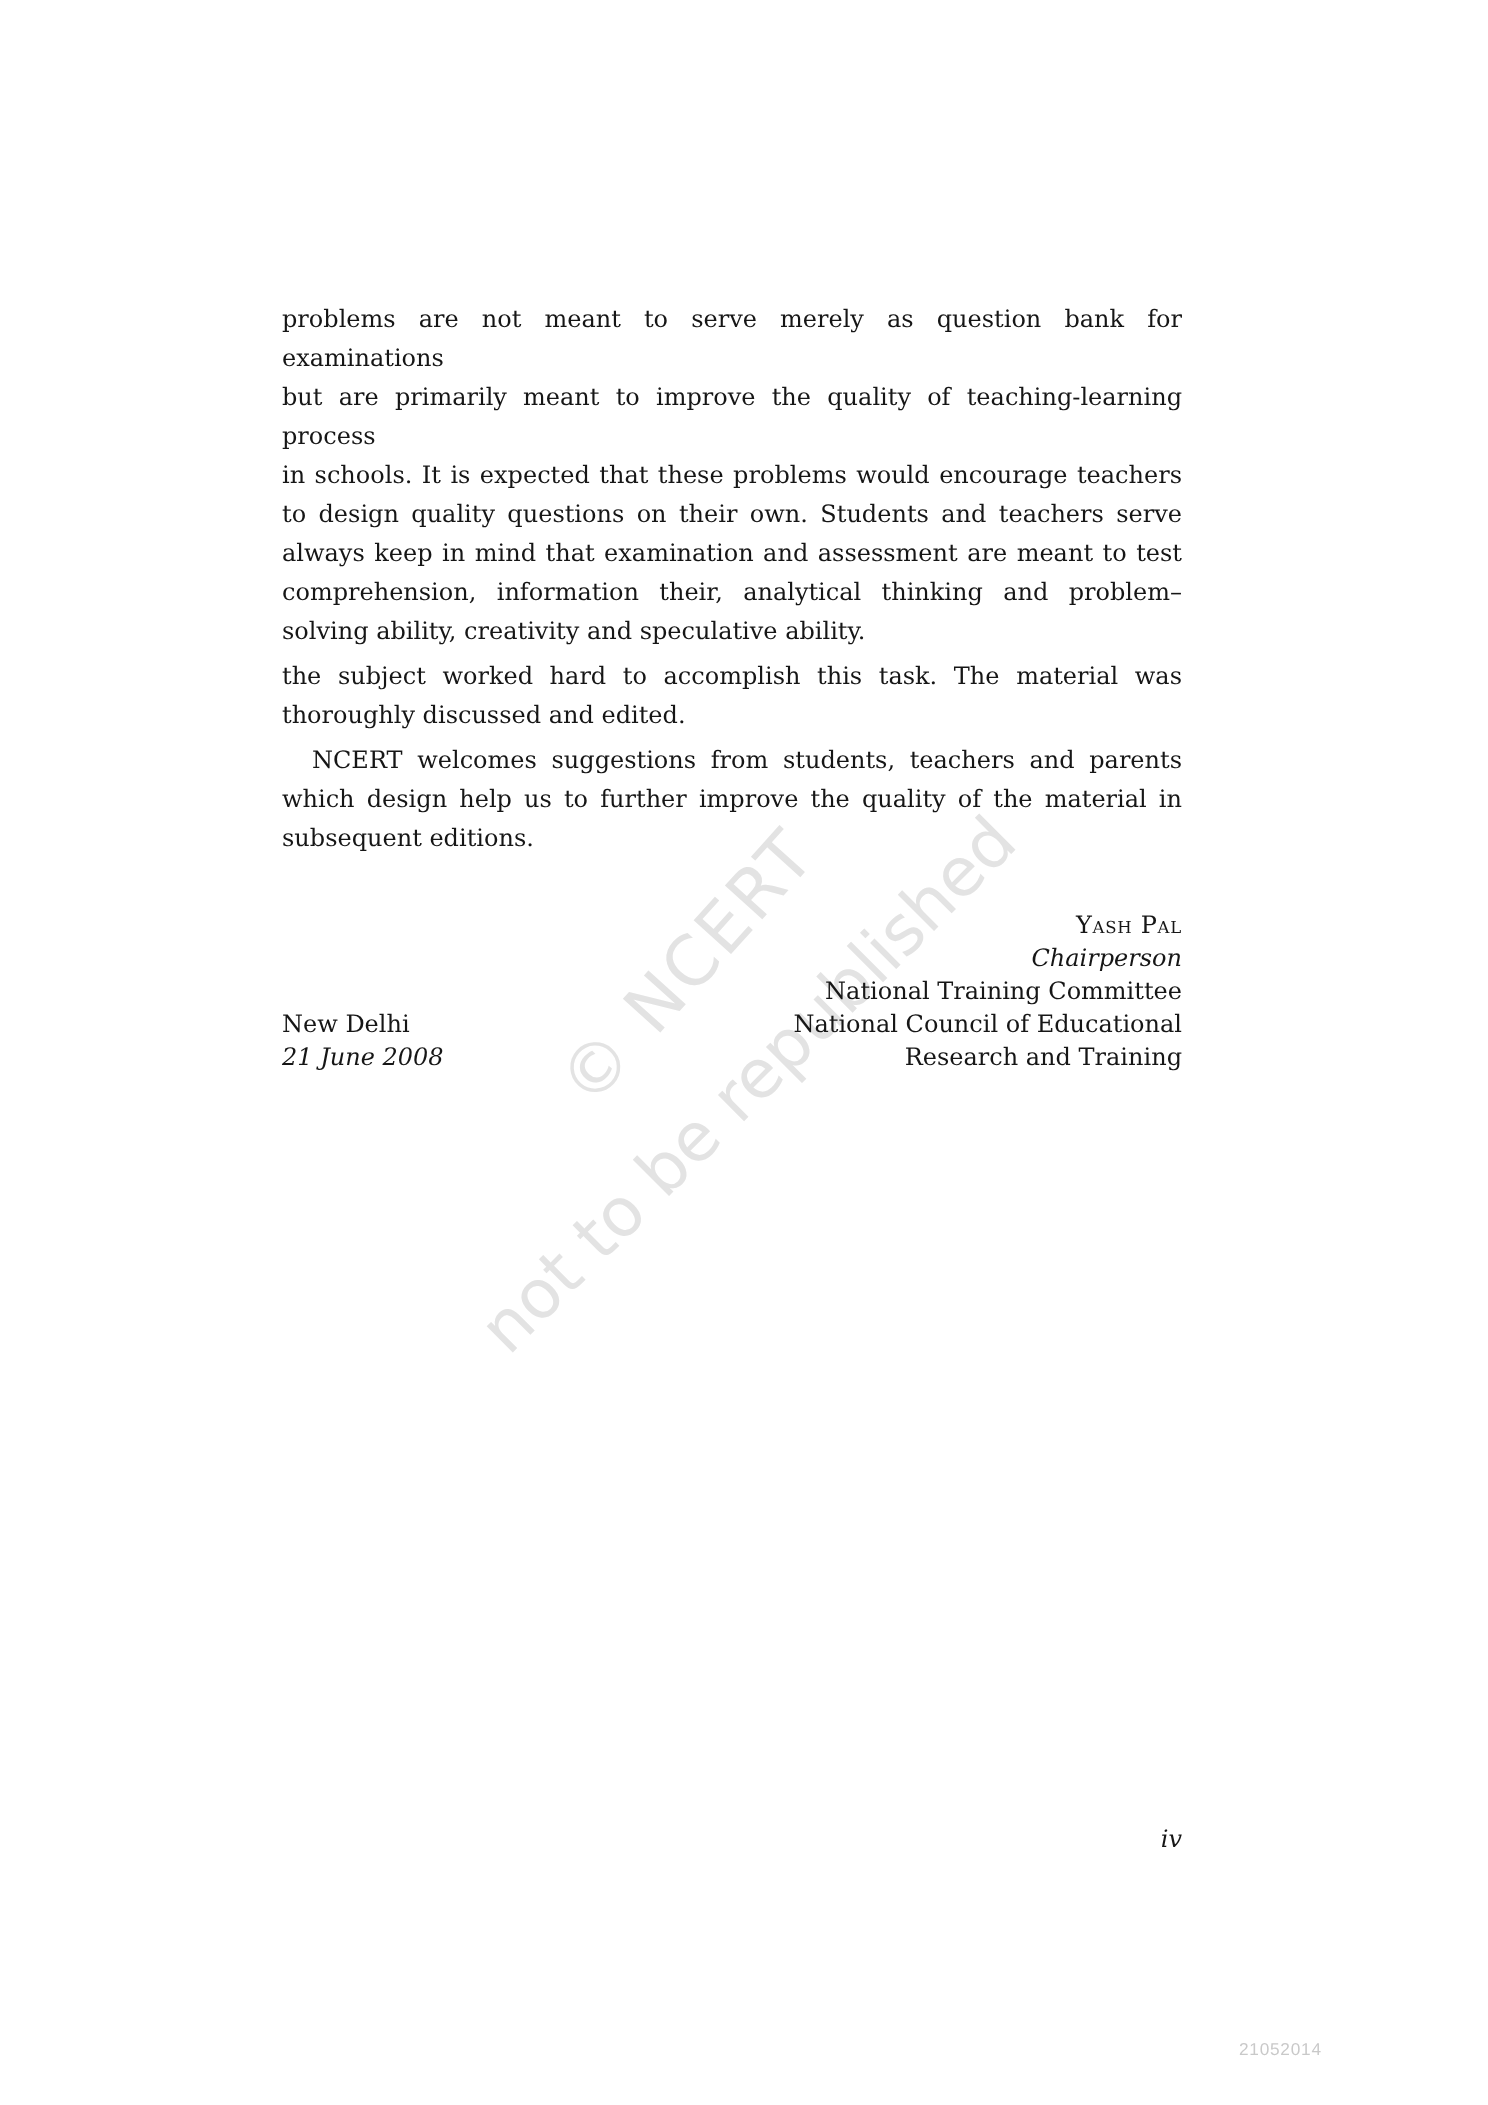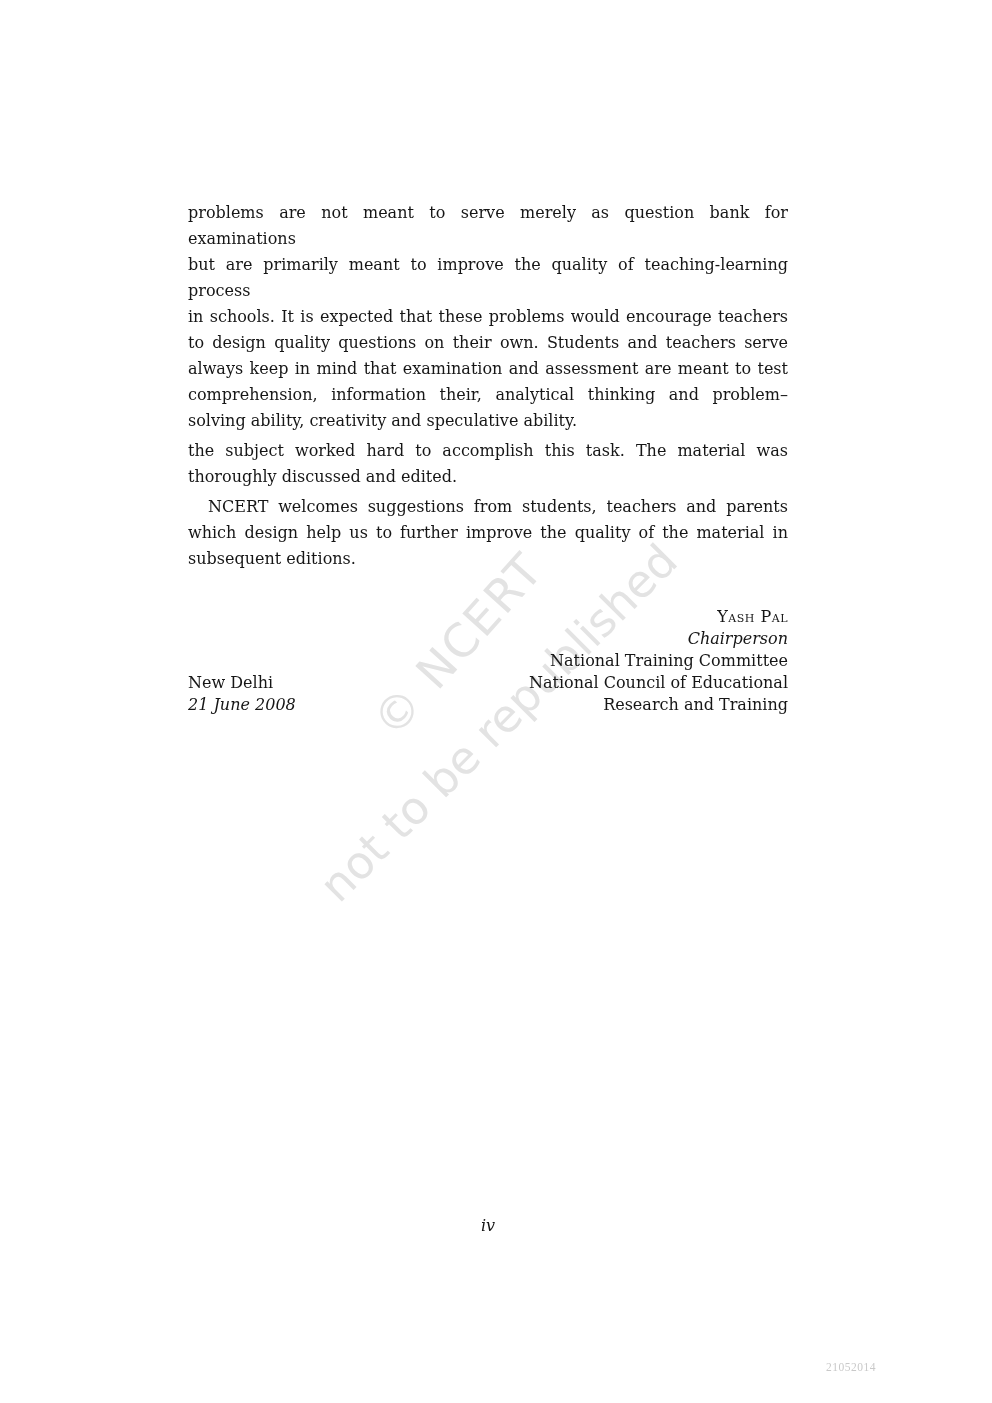--- a/index.html
+++ b/index.html
@@ -66,31 +66,31 @@
   .smallcaps {
     font-variant: small-caps;
     letter-spacing: 0.5px;
   }
   
   .pagenum {
     position: absolute;
     left: 188px;
     width: 600px;
     top: 1216px;
-    text-align: center;
+    text-align: right;
     font-style: italic;
     font-size: 16px;
     z-index: 1;
   }
   
   .scancode {
     position: absolute;
     left: 826px;
     top: 1361px;
-    font-family: Liberation Serif, serif;
+    font-family: Liberation Sans, sans-serif;
     font-size: 11.5px;
     letter-spacing: 0.5px;
     color: #c9c9c9;
     z-index: 1;
     text-align: center;
   }
 </style>
 </head>
 <body>
 

